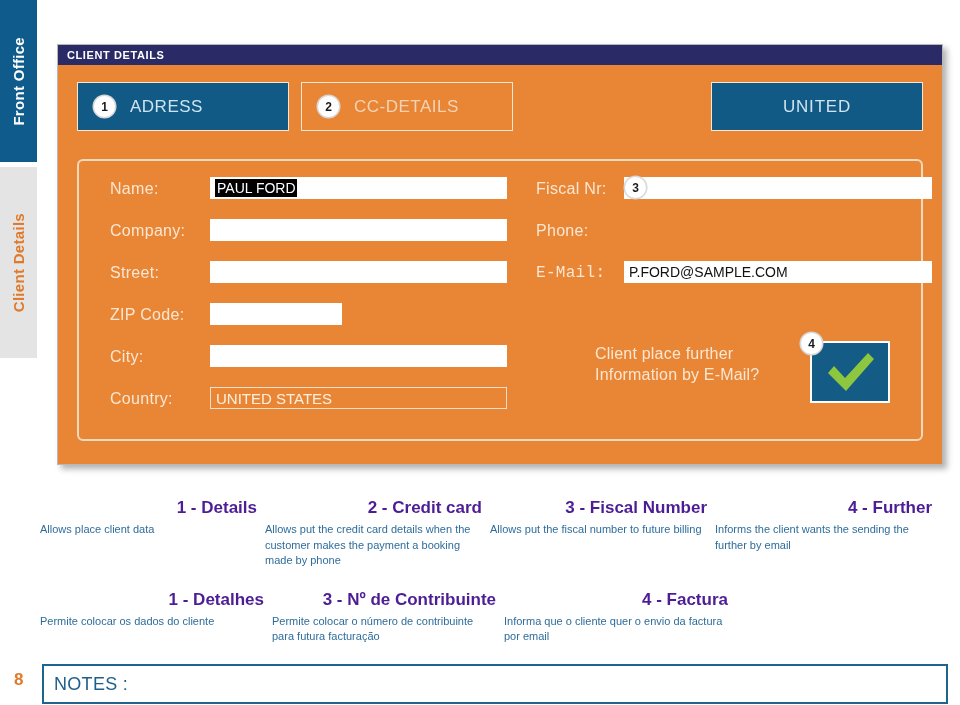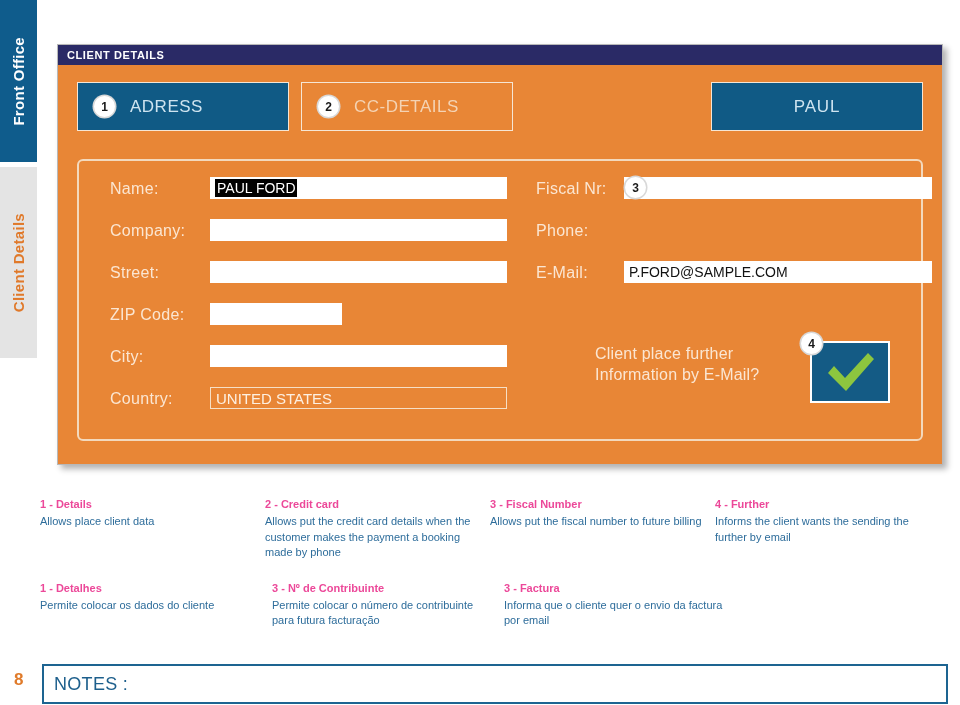--- a/index.html
+++ b/index.html
@@ -234,24 +234,25 @@
   .legend-row {
     display: flex;
   }
   .legend-row.second { margin-top: 21px; }
   .legend-col {
     width: 232px;
     padding-right: 8px;
     box-sizing: border-box;
   }
   .legend-head {
-    color: #ec4899;
-    font-size: 11px;
+    color: #4c1d95;
+    font-size: 17px;
     font-weight: bold;
     margin-bottom: 4px;
+    text-align: right;
   }
   .legend-body {
     color: #2e6d9b;
     font-size: 11px;
     line-height: 15.5px;
   }
 
   
   .notes-num {
     position: absolute;
@@ -304,21 +305,21 @@
       <span class="callout">1</span>
       <span class="tabbtn-label">ADRESS</span>
     </div>
 
     <div class="tabbtn tabbtn-inactive tab2">
       <span class="callout">2</span>
       <span class="tabbtn-label">CC-DETAILS</span>
     </div>
 
     <div class="closebtn">
-      <span class="closebtn-label">PAUL</span>
+      <span class="closebtn-label">UNITED</span>
     </div>
   </div>
 
   <div class="formpanel">
 
     <span class="fld-label" style="left:31px; top:19px;">Name:</span>
     <span class="fld-label" style="left:31px; top:61px;">Company:</span>
     <span class="fld-label" style="left:31px; top:103px;">Street:</span>
     <span class="fld-label" style="left:31px; top:145px;">ZIP Code:</span>
     <span class="fld-label" style="left:31px; top:187px;">City:</span>
@@ -328,21 +329,21 @@
       <span class="selected-text">PAUL FORD</span>
     </div>
     <div class="fld-input" style="left:131px; top:58px; width:297px;"></div>
     <div class="fld-input" style="left:131px; top:100px; width:297px;"></div>
     <div class="fld-input" style="left:131px; top:142px; width:132px;"></div>
     <div class="fld-input" style="left:131px; top:184px; width:297px;"></div>
     <div class="fld-combo" style="left:131px; top:226px; width:297px;">UNITED STATES</div>
 
     <span class="fld-label" style="left:457px; top:19px;">Fiscal Nr:</span>
     <span class="fld-label" style="left:457px; top:61px;">Phone:</span>
-    <span class="fld-label" style="left:457px; top:103px;">E-Mail:</span>
+    <span class="fld-label" style="left:457px; top:103px;font-family:Liberation Mono, monospace;">E-Mail:</span>
 
     <div class="fld-input" style="left:545px; top:16px; width:308px;"></div>
     <div class="fld-input" style="left:545px; top:100px; width:308px;">P.FORD@SAMPLE.COM</div>
 
     <span class="callout badge-float" style="left:546px; top:16px;">3</span>
 
     <div class="chk-question" style="left:516px; top:182px;">
       <div>Client place further</div>
       <div>Information by E-Mail?</div>
     </div>
@@ -381,21 +382,21 @@
   <div class="legend-row second">
     <div class="legend-col">
       <div class="legend-head">1 - Detalhes</div>
       <div class="legend-body">Permite colocar os dados do cliente</div>
     </div>
     <div class="legend-col">
       <div class="legend-head">3 - Nº de Contribuinte</div>
       <div class="legend-body">Permite colocar o número de contribuinte para futura facturação</div>
     </div>
     <div class="legend-col">
-      <div class="legend-head">3 - Factura</div>
+      <div class="legend-head">4 - Factura</div>
       <div class="legend-body">Informa que o cliente quer o envio da factura por email</div>
     </div>
   </div>
 </div>
 
 <div class="notes-num">8</div>
 <div class="notes-box">
   <span class="notes-label">NOTES :</span>
 </div>
 

